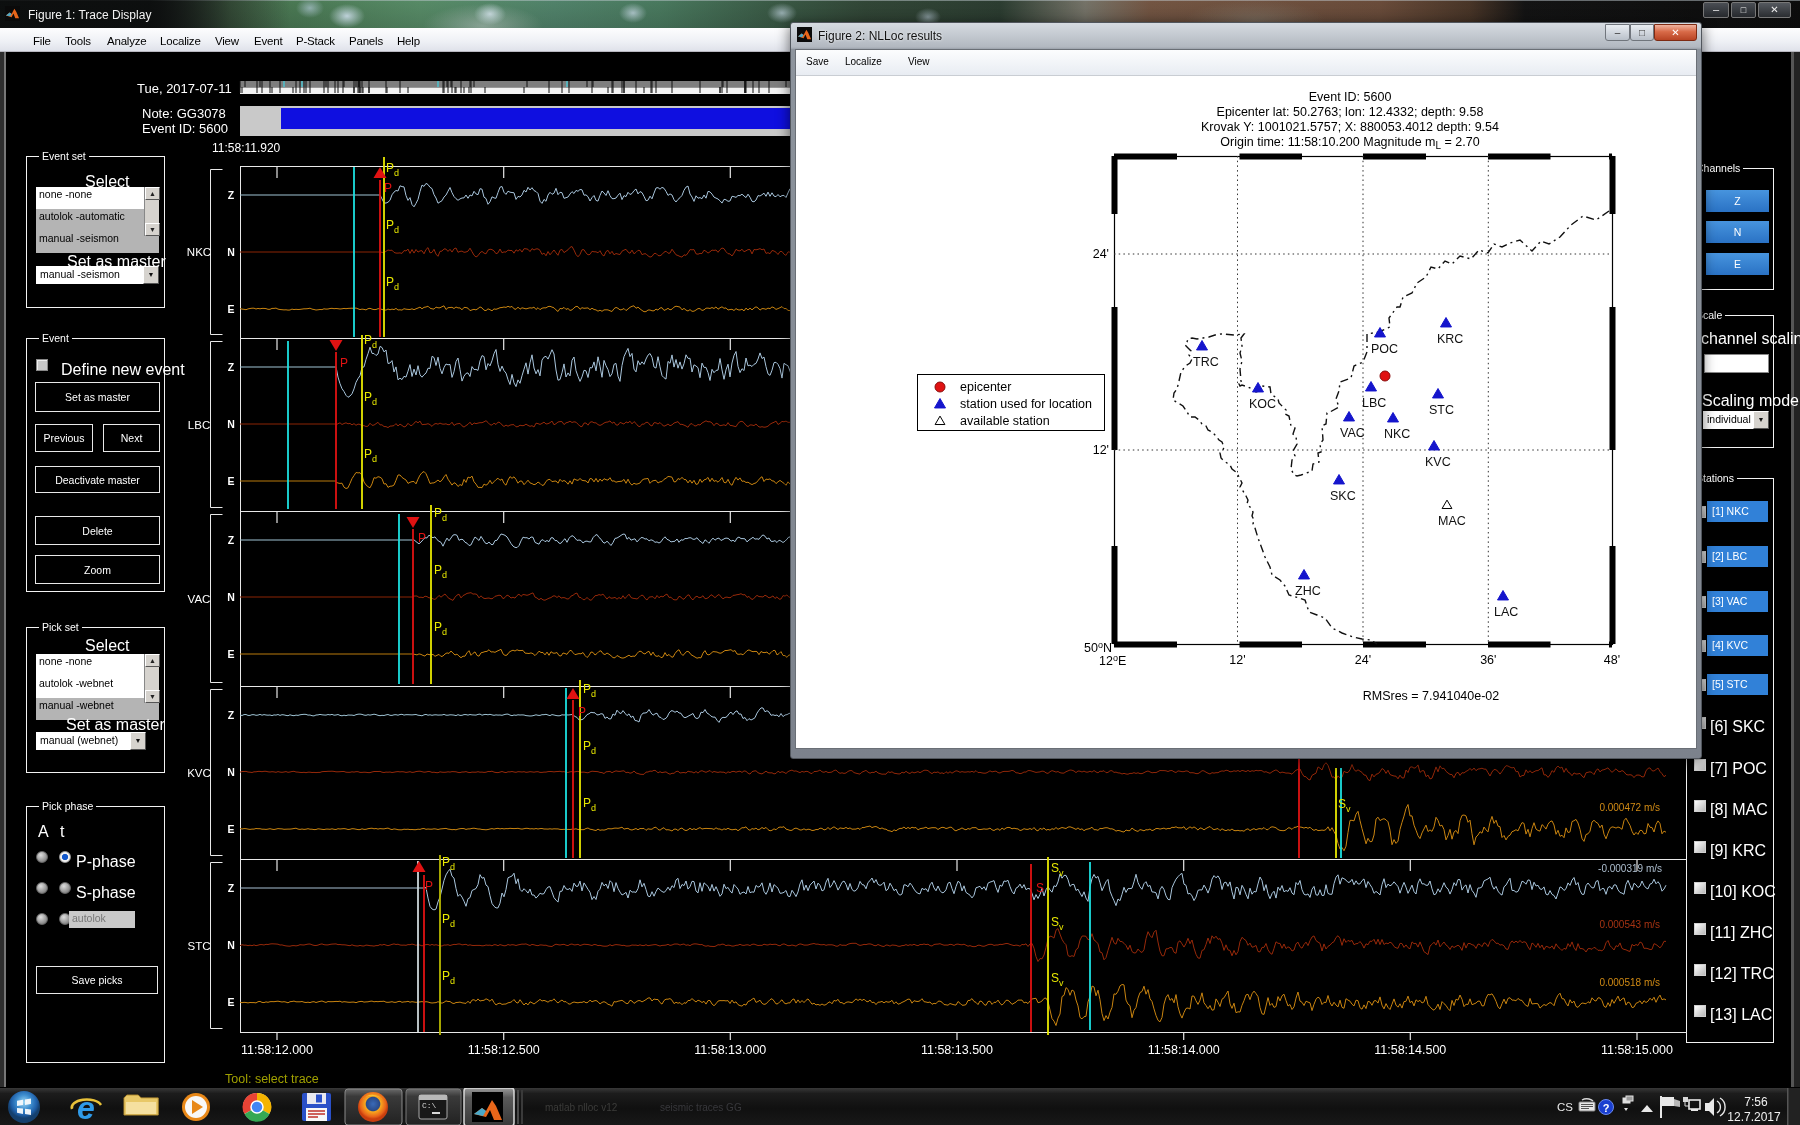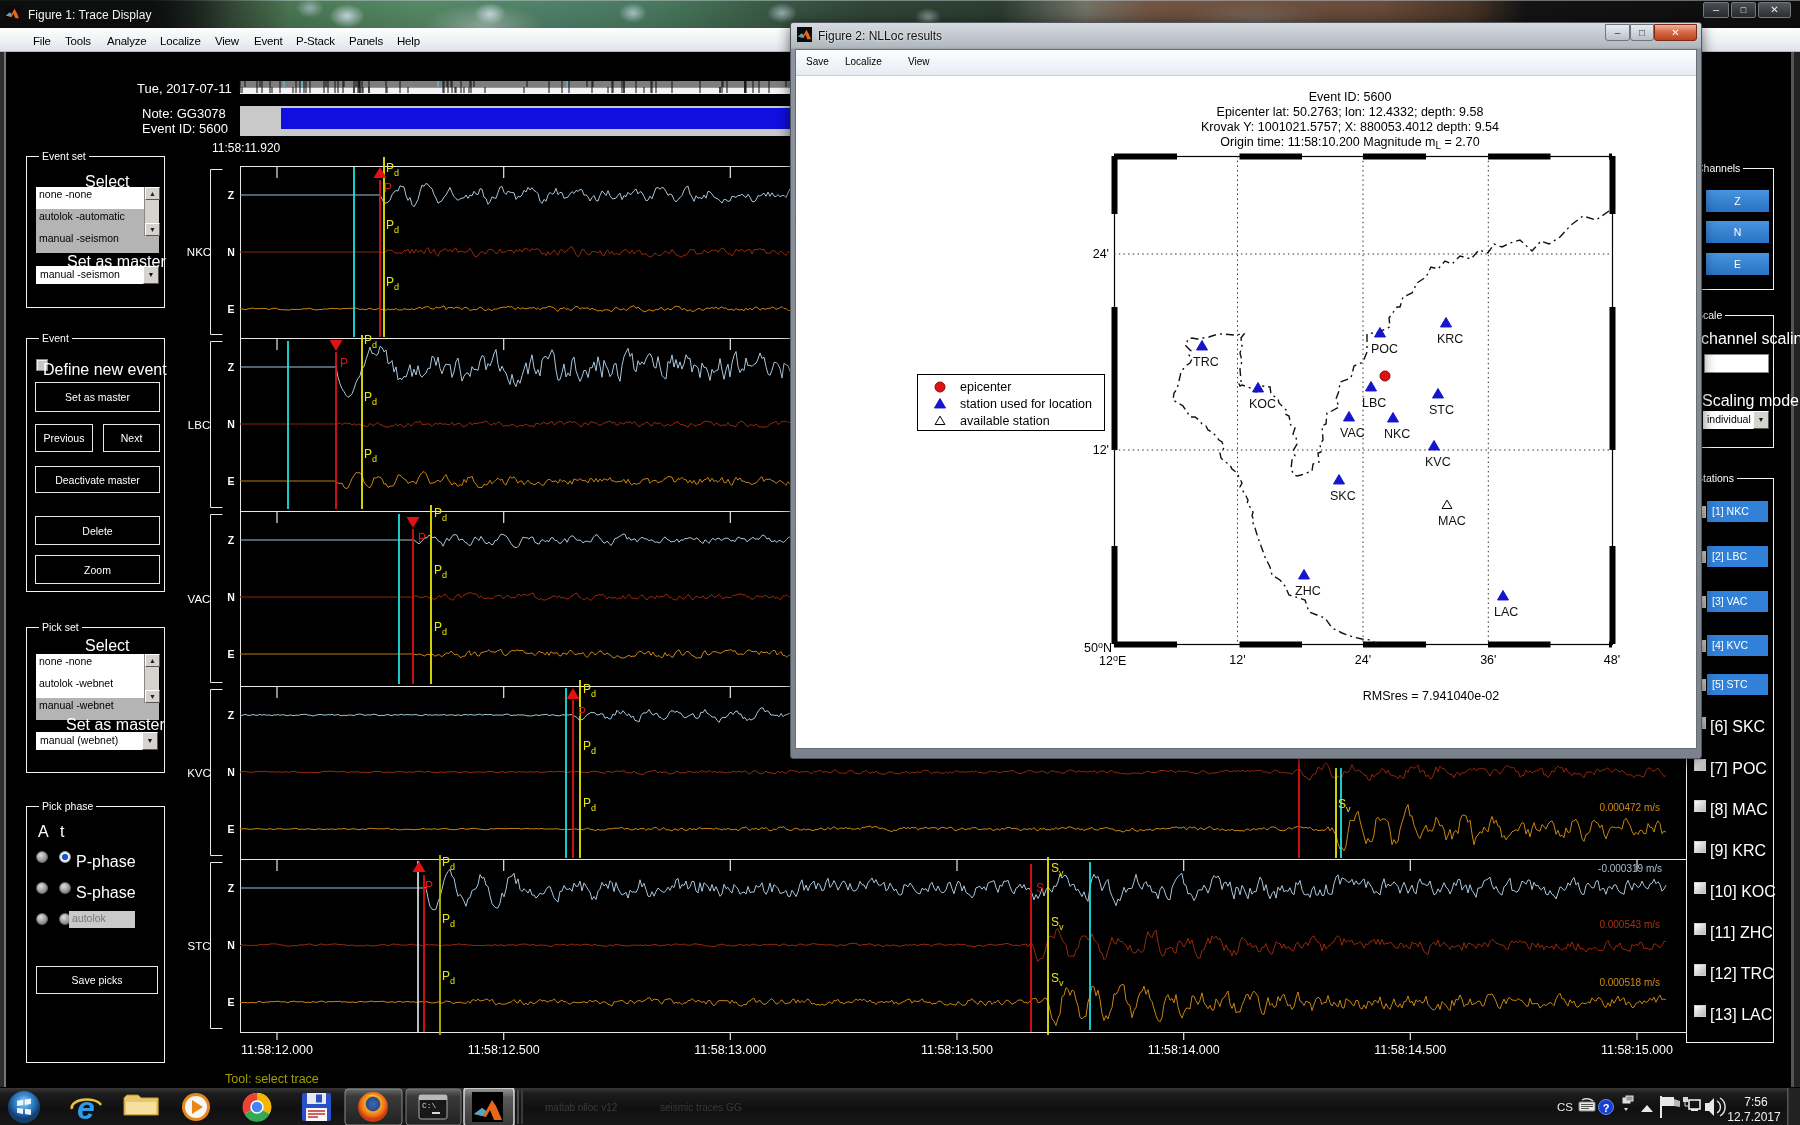--- a/index.html
+++ b/index.html
@@ -245,42 +245,42 @@
     </div>
     <div class="cap" style="left:40px;top:96px">Set as master</div>
     <div class="ddn" style="left:9px;top:109px;width:123px">
       <span>manual -seismon</span>
       <div class="dbtn">▼</div>
     </div>
   </div>
 <div class="gb" style="left:26px;top:338px;width:139px;height:254px">
     <span class="gbl" style="left:12px">Event</span>
     <div class="cbx" style="left:9px;top:20px"></div>
-    <div class="cap" style="left:16px;top:22px">Define new event</div>
+    <div class="cap" style="left:34px;top:22px">Define new event</div>
     <div class="btn" style="left:8px;top:43px;width:125px;height:30px">Set as master</div>
     <div class="btn" style="left:8px;top:85px;width:58px;height:28px">Previous</div>
     <div class="btn" style="left:76px;top:85px;width:57px;height:28px">Next</div>
     <div class="btn" style="left:8px;top:127px;width:125px;height:27px">Deactivate master</div>
     <div class="btn" style="left:8px;top:177px;width:125px;height:29px">Delete</div>
     <div class="btn" style="left:8px;top:216px;width:125px;height:29px">Zoom</div>
   </div>
 <div class="gb" style="left:26px;top:627px;width:139px;height:146px">
     <span class="gbl" style="left:12px">Pick set</span>
     <div class="cap" style="left:58px;top:9px">Select</div>
     <div class="lbox" style="left:9px;top:26px;width:123px;height:49px">
       <div class="lrow">none -none</div>
       <div class="lrow">autolok -webnet</div>
       <div class="lrow sel">manual -webnet</div>
       <div class="sbar">
         <div class="sbtn">▲</div>
         <div class="sbtn" style="position:absolute;bottom:0">▼</div>
       </div>
     </div>
     <div class="cap" style="left:39px;top:88px">Set as master</div>
-    <div class="ddn" style="left:9px;top:104px;width:122px">
+    <div class="ddn" style="left:9px;top:104px;width:110px">
       <span>manual (webnet)</span>
       <div class="dbtn">▼</div>
     </div>
   </div>
 <div class="gb" style="left:26px;top:806px;width:139px;height:257px">
     <span class="gbl" style="left:12px">Pick phase</span>
     <div class="cap" style="left:11px;top:16px">A</div>
     <div class="cap" style="left:33px;top:16px">t</div>
     <div class="rad" style="left:9px;top:44px"></div>
     <div class="rad rsel" style="left:32px;top:44px"></div>

